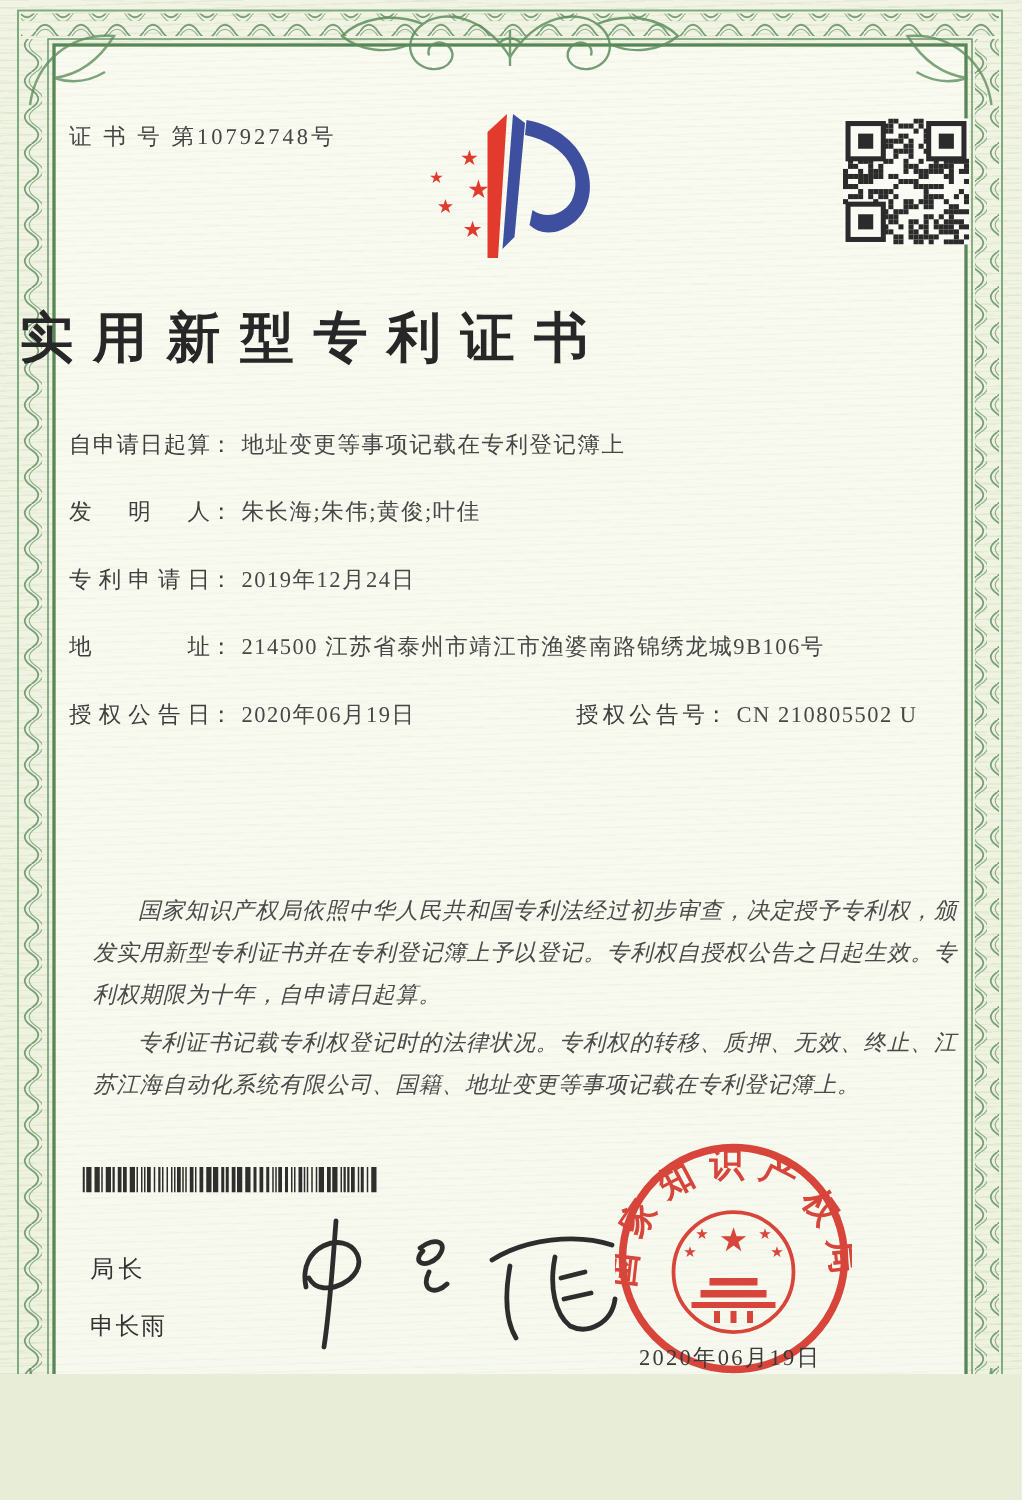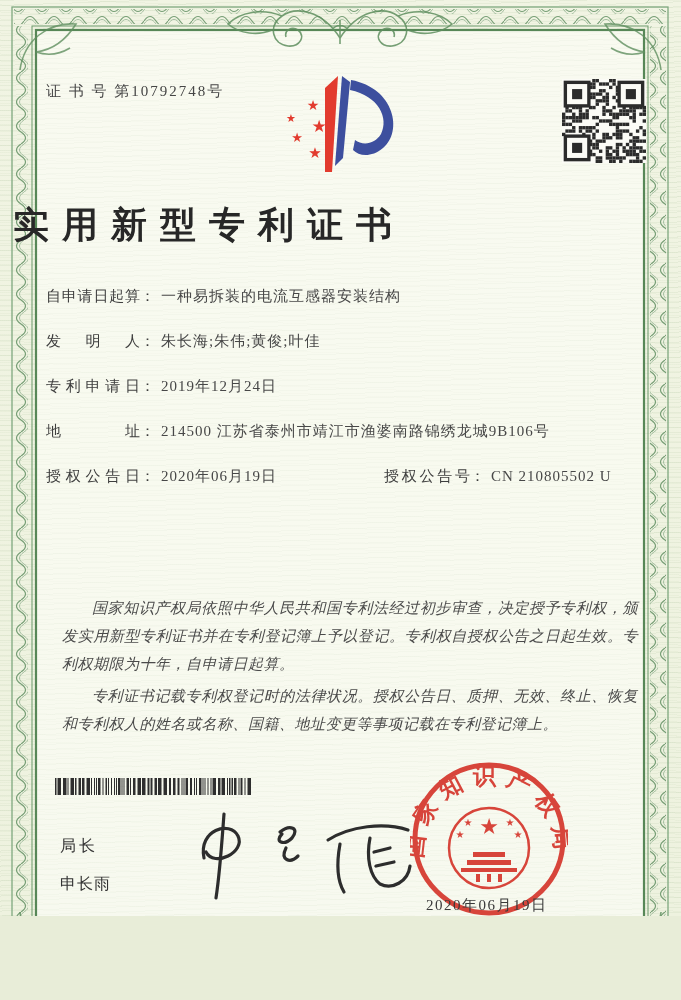--- a/index.html
+++ b/index.html
@@ -357,42 +357,42 @@
       <rect x="57.12" y="3.36" width="23.52" height="23.52" fill="none" stroke="#2b2b2b" stroke-width="3.36"></rect>
       <rect x="63.839999999999996" y="10.08" width="10.08" height="10.08" fill="#2b2b2b"></rect>
       <rect x="3.36" y="57.12" width="23.52" height="23.52" fill="none" stroke="#2b2b2b" stroke-width="3.36"></rect>
       <rect x="10.08" y="63.839999999999996" width="10.08" height="10.08" fill="#2b2b2b"></rect>
     </svg>
 
   <div class="title">实用新型专利证书</div>
 
   <div class="fields">
     <div class="frow">
-      <span class="flabel">自申请日起算</span><span class="fcolon">：</span><span class="fvalue">一种易拆装的电流互感器安装结构</span>
+      <span class="flabel">自申请日起算</span><span class="fcolon">：</span><span class="fvalue">地址变更等事项记载在专利登记簿上</span>
     </div>
     <div class="frow">
       <span class="flabel">发明人</span><span class="fcolon">：</span><span class="fvalue">朱长海;朱伟;黄俊;叶佳</span>
     </div>
     <div class="frow">
       <span class="flabel">专利申请日</span><span class="fcolon">：</span><span class="fvalue">2019年12月24日</span>
     </div>
     <div class="frow">
       <span class="flabel">地址</span><span class="fcolon">：</span><span class="fvalue">214500 江苏省泰州市靖江市渔婆南路锦绣龙城9B106号</span>
     </div>
     <div class="frow">
       <span class="flabel">授权公告日</span><span class="fcolon">：</span><span class="fvalue">2020年06月19日</span>
       <span class="grant-right">
         <span class="flabel">授权公告号</span><span class="fcolon">：</span><span class="fvalue">CN 210805502 U</span>
       </span>
     </div>
   </div>
 
   <div class="paras">
     <p>国家知识产权局依照中华人民共和国专利法经过初步审查，决定授予专利权，颁发实用新型专利证书并在专利登记簿上予以登记。专利权自授权公告之日起生效。专利权期限为十年，自申请日起算。</p>
-    <p>专利证书记载专利权登记时的法律状况。授权公告日、质押、无效、终止、恢复和专利权人的姓名或名称、国籍、地址变更等事项记载在专利登记簿上。</p>
+    <p>专利证书记载专利权登记时的法律状况。专利权的转移、质押、无效、终止、江苏江海自动化系统有限公司、国籍、地址变更等事项记载在专利登记簿上。</p>
   </div>
 
   <svg class="barcode" id="barcodeSvg" viewBox="0 0 202 17">
       <rect x="0" y="0" width="1.5" height="17" fill="#2e2e2e"></rect>
       <rect x="2.5" y="0" width="3.5" height="17" fill="#2e2e2e"></rect>
       <rect x="8" y="0" width="3.5" height="17" fill="#2e2e2e"></rect>
       <rect x="12.5" y="0" width="1" height="17" fill="#2e2e2e"></rect>
       <rect x="15.5" y="0" width="3.5" height="17" fill="#2e2e2e"></rect>
       <rect x="20" y="0" width="1.5" height="17" fill="#2e2e2e"></rect>
       <rect x="23.5" y="0" width="2.5" height="17" fill="#2e2e2e"></rect>

